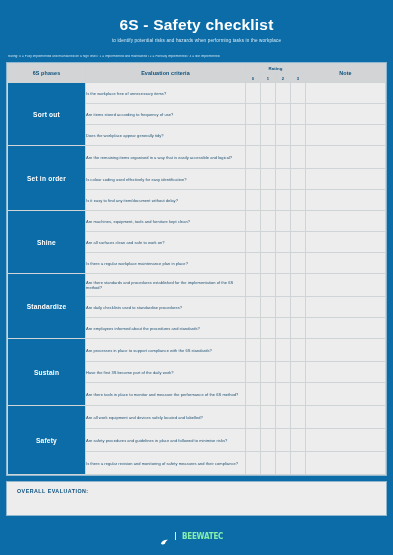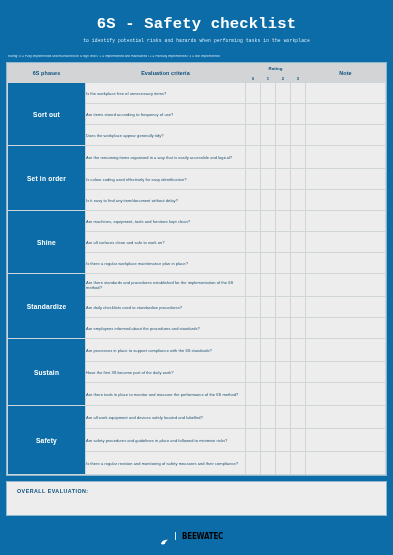--- a/index.html
+++ b/index.html
@@ -15,21 +15,20 @@
     background:#0b6ca8;
     box-sizing:border-box;
     display:flex;flex-direction:column;
   }
   
   .header{
     padding:16px 10px 4px 10px;
     text-align:center;
     color:#ffffff;
     flex:0 0 auto;
-    font-family:Liberation Mono, monospace;
   }
   .title{
     font-size:15.5px;
     font-weight:bold;
     letter-spacing:.2px;
     line-height:1.1;
     margin:0 0 5px 0;
   }
   .subtitle{
     font-size:4.6px;
@@ -135,21 +134,21 @@
     letter-spacing:.5px;
     padding:6px 0 0 10px;
   }
   
   .footer{
     flex:1 1 auto;
     display:flex;
     align-items:center;
     justify-content:center;
     gap:4px;
-    color:#000000;
+    color:#86efac;
   }
   .bee-mark{
     display:inline-block;
     width:9px;height:7px;
   }
   .bee-sep{
     width:1px;height:8px;background:#ffffff;opacity:.85;
     display:inline-block;margin:0 2px;
   }
   .bee-word{

